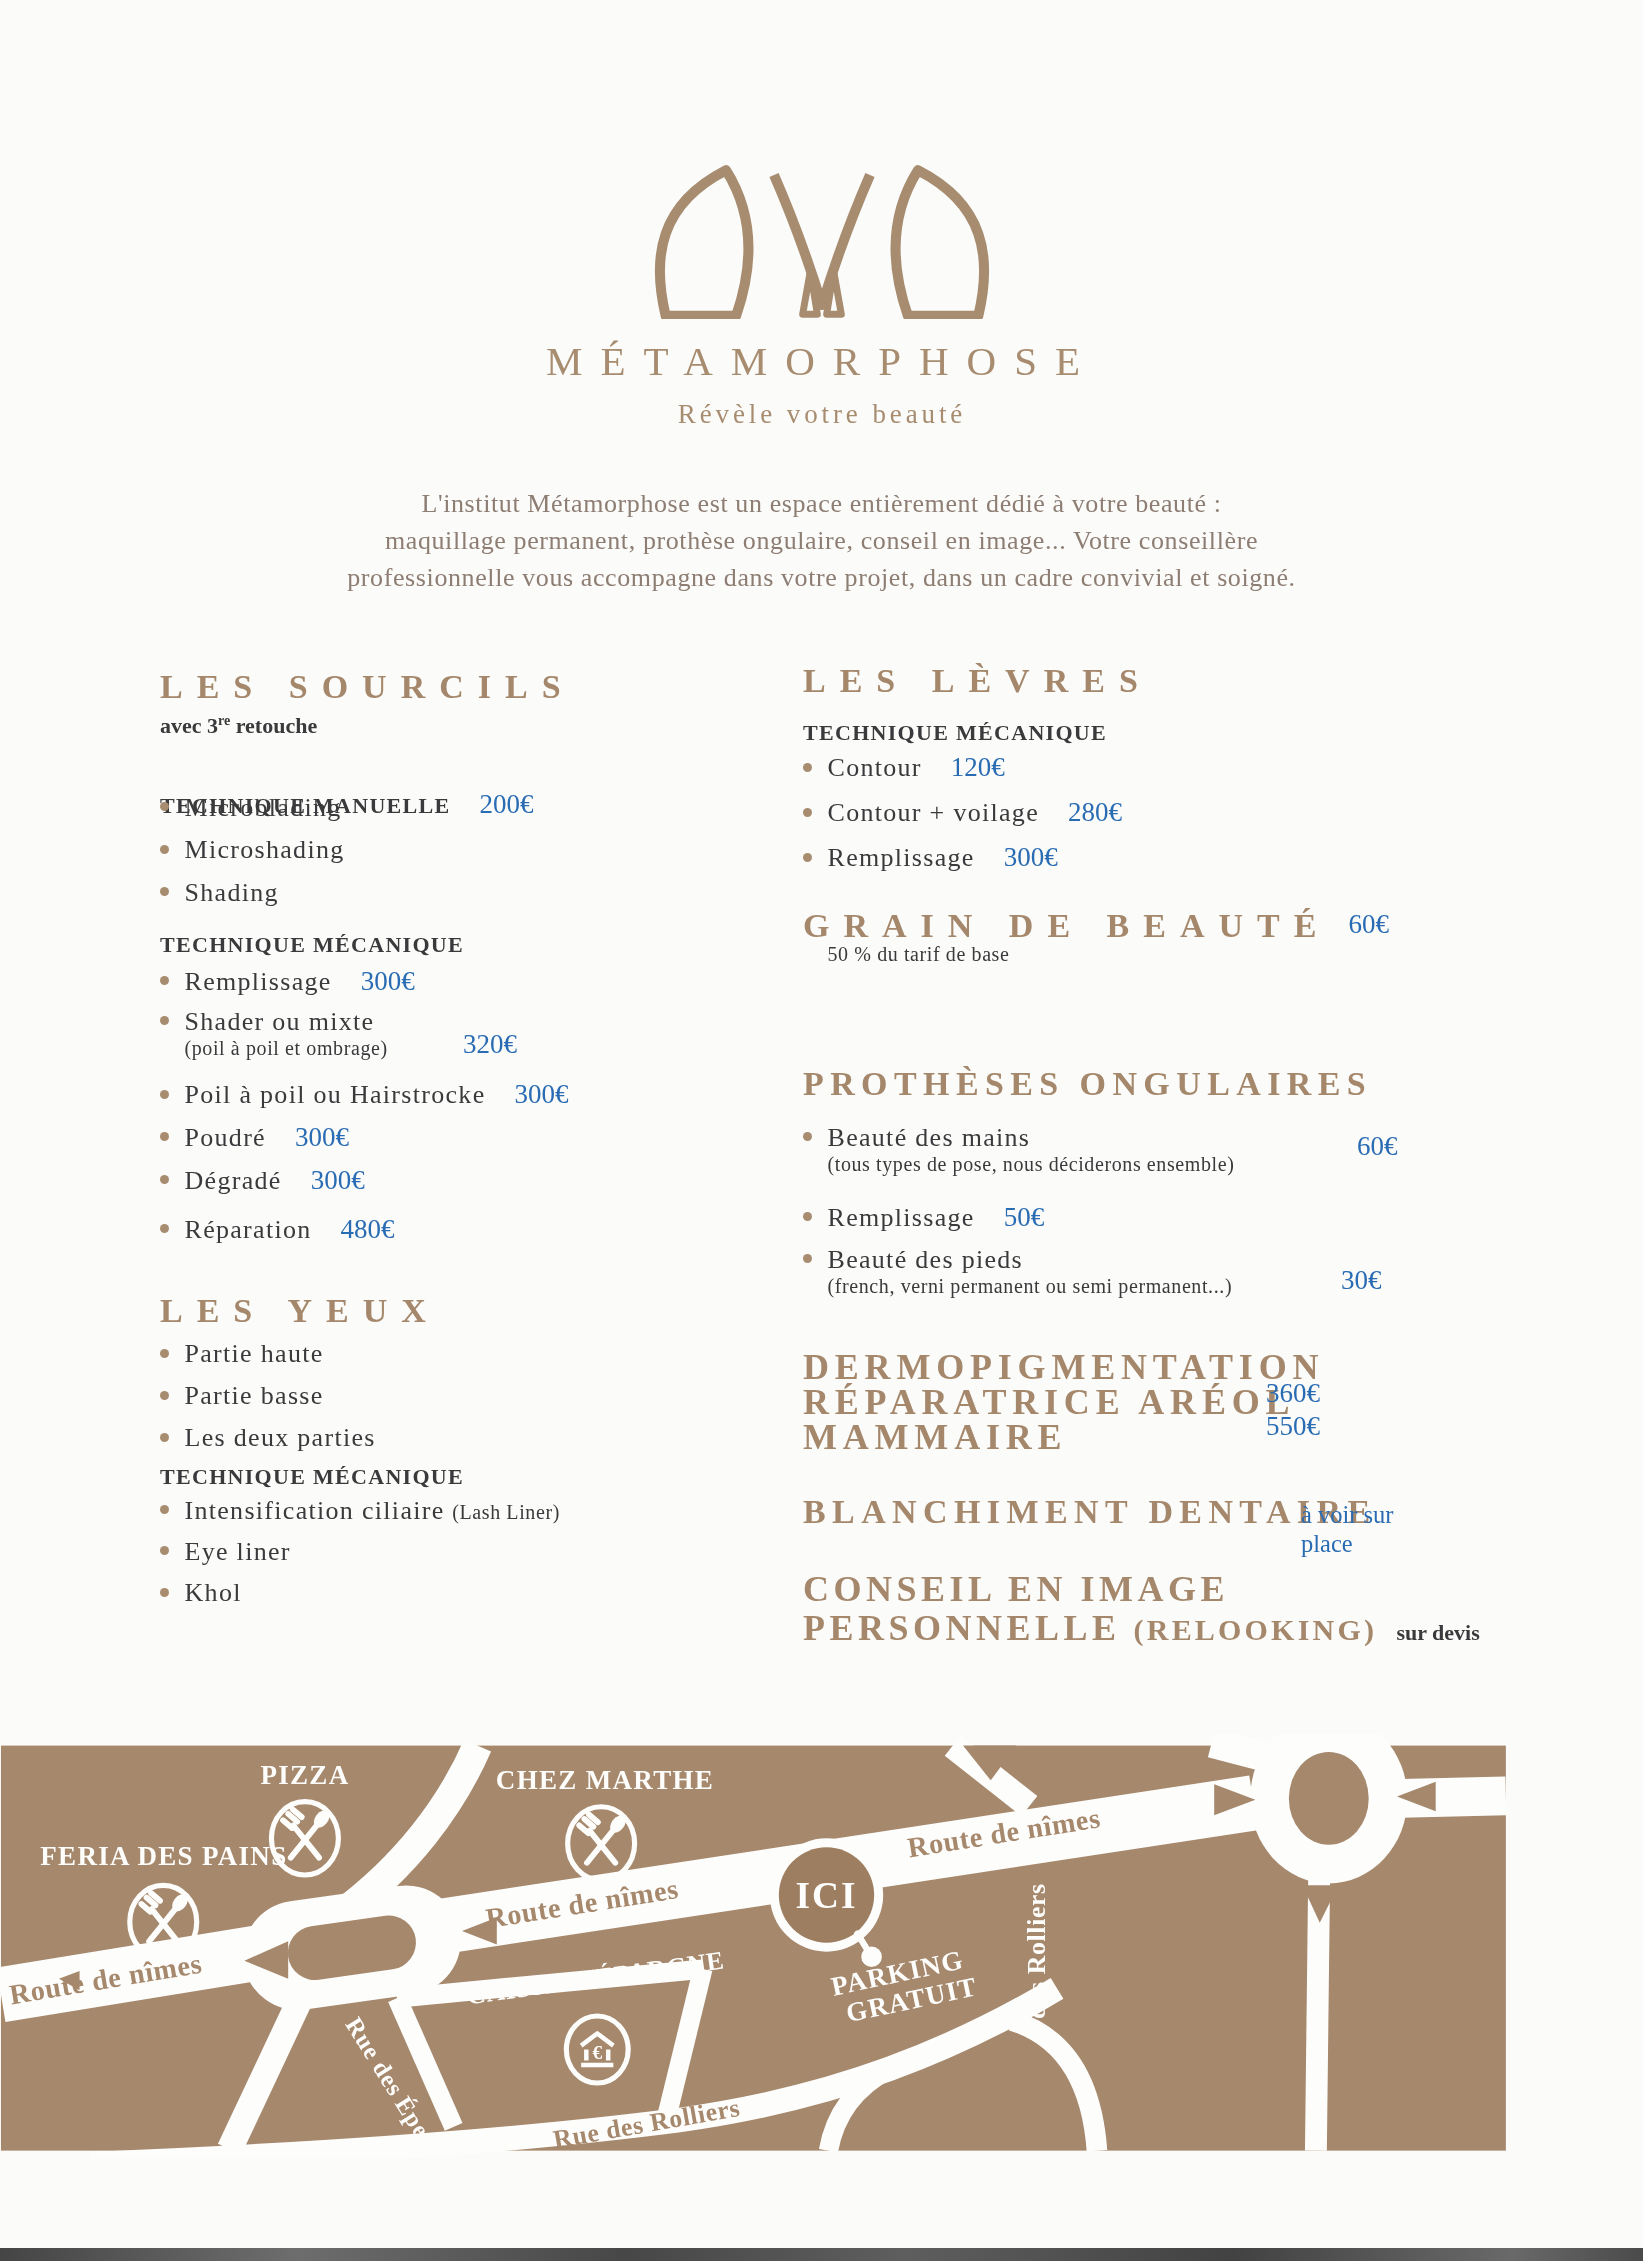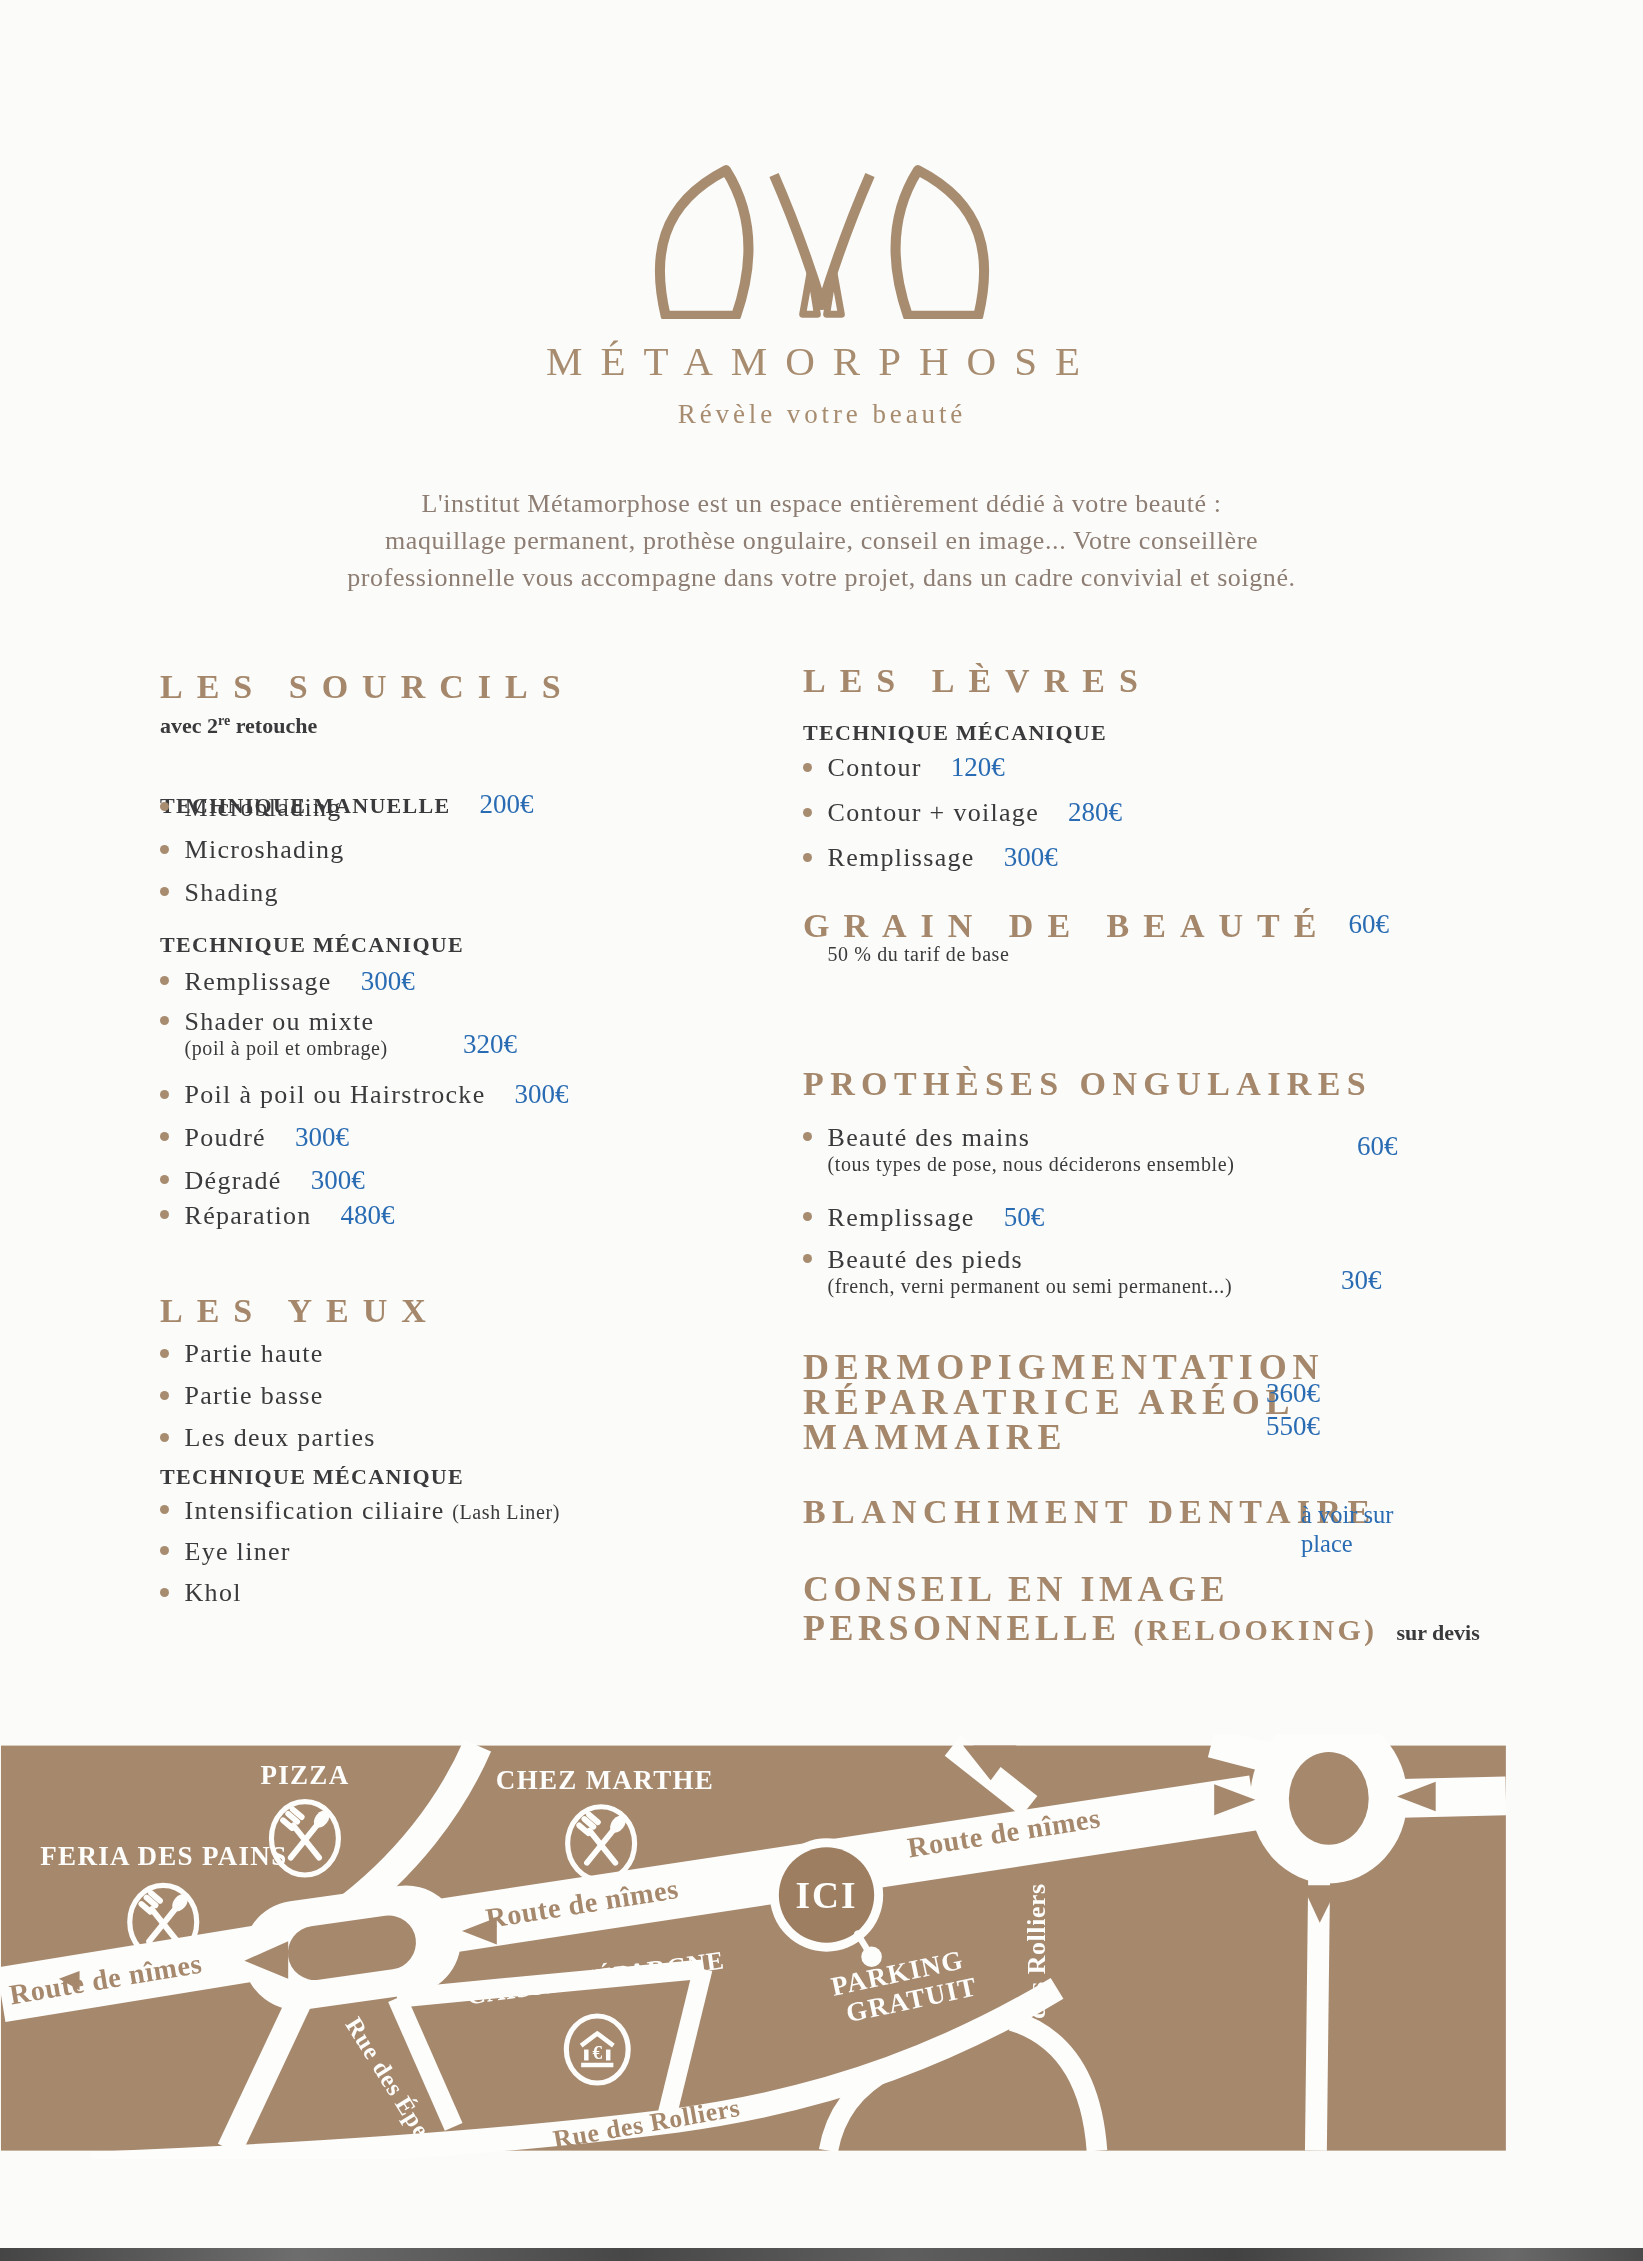--- a/index.html
+++ b/index.html
@@ -63,21 +63,21 @@
   </header>
 
   <div class="intro">
     <div>L'institut Métamorphose est un espace entièrement dédié à votre beauté :</div>
     <div>maquillage permanent, prothèse ongulaire, conseil en image... Votre conseillère</div>
     <div>professionnelle vous accompagne dans votre projet, dans un cadre convivial et soigné.</div>
   </div>
 
   <section class="sec" style="left:160px;top:670px;width:632px;">
     <h2 class="h-tan ls-wide">LES SOURCILS</h2>
-    <div class="subtitle"><span>avec 2</span><sup>re</sup><span> retouche</span></div>
+    <div class="subtitle"><span>avec 3</span><sup>re</sup><span> retouche</span></div>
 
     <div class="tm-row">
       <span class="tech">TECHNIQUE MANUELLE</span>
       <span class="price">200€</span>
     </div>
     <div style="margin-top:7.7px;">
       <div class="row" style="margin-bottom:11.6px;">
         <span class="dot"></span>
         <span class="lbl">Microblading</span>
       </div>
@@ -109,21 +109,21 @@
       <div class="row" style="margin-bottom:11.6px;">
         <span class="dot"></span>
         <span class="lbl">Poil à poil ou Hairstrocke</span>
         <span class="price">300€</span>
       </div>
       <div class="row" style="margin-bottom:11.6px;">
         <span class="dot"></span>
         <span class="lbl">Poudré</span>
         <span class="price">300€</span>
       </div>
-      <div class="row" style="margin-bottom:4px;">
+      <div class="row" style="margin-bottom:18px;">
         <span class="dot"></span>
         <span class="lbl">Dégradé</span>
         <span class="price">300€</span>
       </div>
       <div class="row">
         <span class="dot"></span>
         <span class="lbl">Réparation</span>
         <span class="price">480€</span>
       </div>
     </div>

